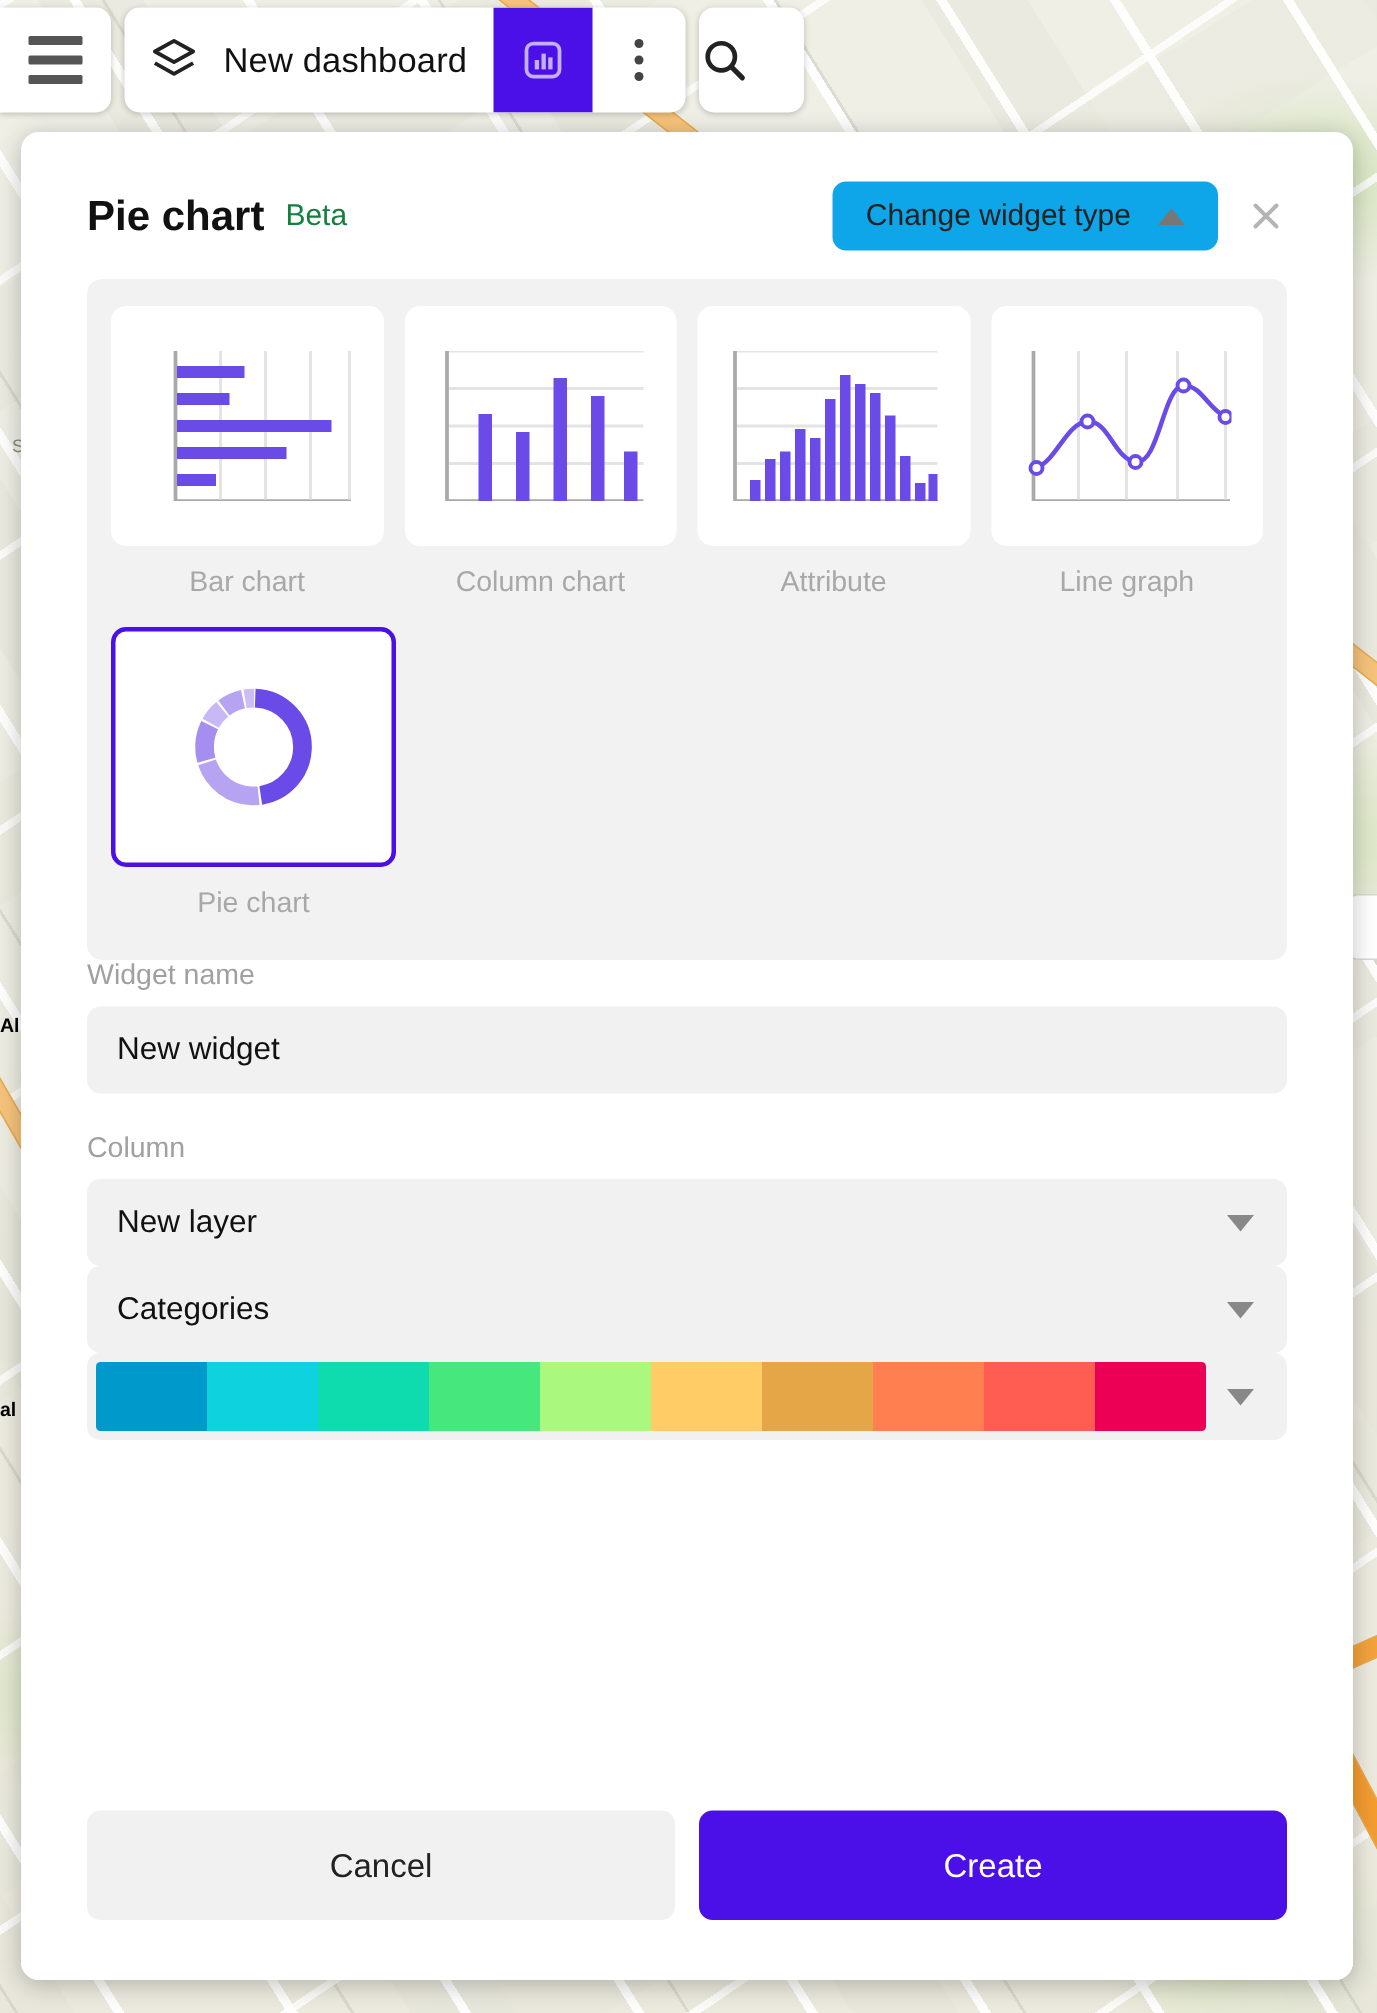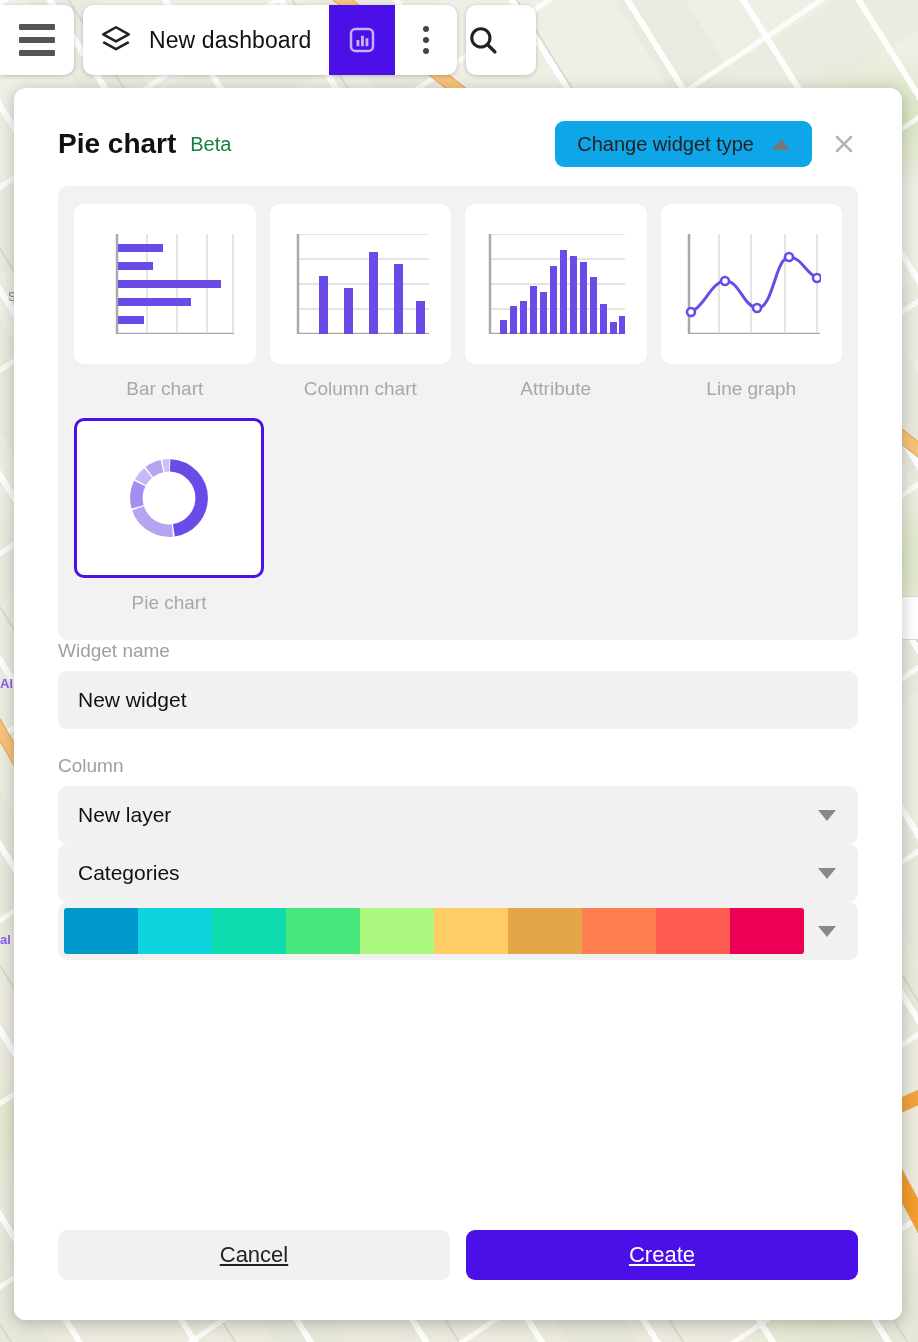--- a/index.html
+++ b/index.html
@@ -50,21 +50,21 @@
   }
   .hw-1 { left: 300px; top: -40px; width: 900px; height: 13px; transform: rotate(38deg); }
   .hw-2 { left: -60px; top: 620px; width: 260px; height: 12px; transform: rotate(60deg); }
   .hw-3 { left: 560px; top: 1250px; width: 420px; height: 14px; transform: rotate(-24deg); background:#f4a23c; }
   .hw-4 { left: 850px; top: 1080px; width: 220px; height: 16px; transform: rotate(62deg); background:#f39c30; }
   .map-label {
     position: absolute;
     font-family: "Liberation Sans", sans-serif;
     font-size: 13px;
     font-weight: 700;
-    color: #8b5cf6;
+    color: #000000;
     white-space: nowrap;
   }
   .ml-1 { left: 2px;  top: 8px; }
   .ml-2 { left: 0px;  top: 34px; }
   .ml-3 { left: 0px;  top: 676px; }
   .ml-4 { left: 0px;  top: 932px; }
   .ml-5 { left: 886px; top: 206px; }
   .ml-6 { left: 884px; top: 666px; color:#b06c10; }
   .ml-7 { left: 8px;  top: 290px; color:#8a8a80; font-weight:400; font-size:12px; }
   .map-pill {
@@ -243,28 +243,27 @@
 
   
   #dialog-footer {
     position: absolute;
     left: 0; right: 0; bottom: 0;
     background: #fff;
     padding: 18px 44px 40px 44px;
     display: flex; gap: 16px;
   }
   .btn {
-    height: 50px;
+    height: 73px;
     flex: 1 1 0;
     border: none;
     border-radius: 9px;
     font-family: "Liberation Sans", sans-serif;
     font-size: 22px;
     cursor: pointer;
-    text-decoration: underline;
   }
   #cancel-button { background: #f1f1f1; color: #222; }
   #create-button { background: #4b10e8; color: #fff; }
 </style>
 </head>
 <body>
 
 <div id="map-bg">
   <div class="landmass"></div>
   <div class="blocks"></div>

